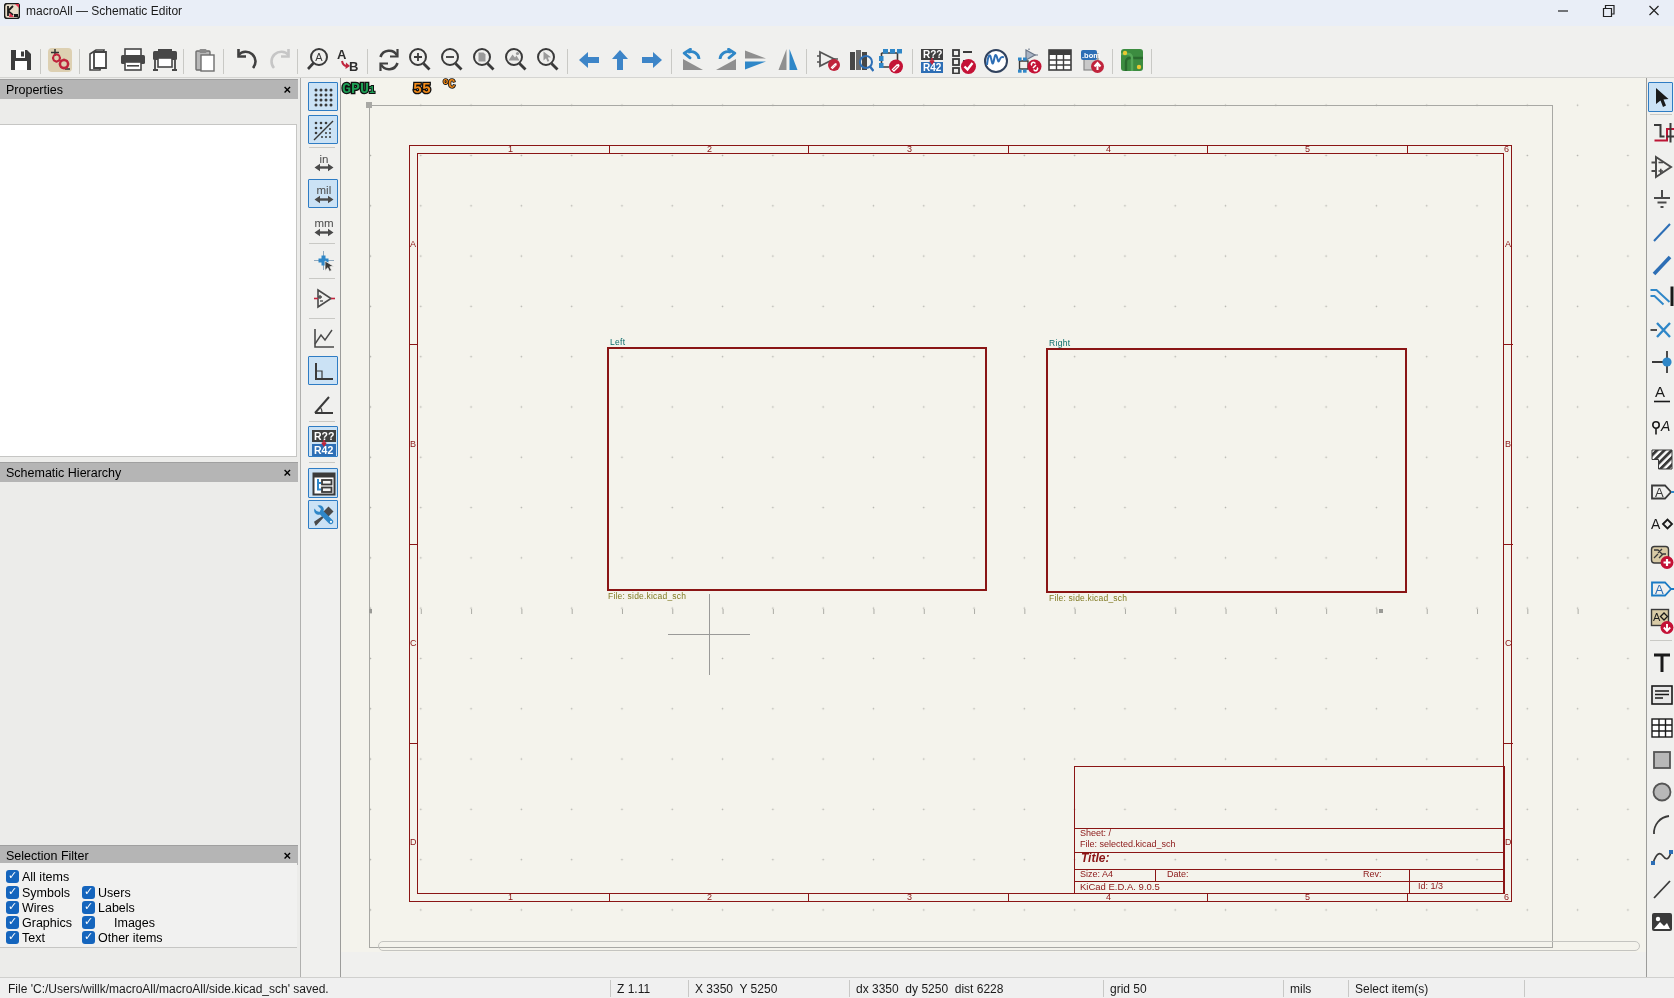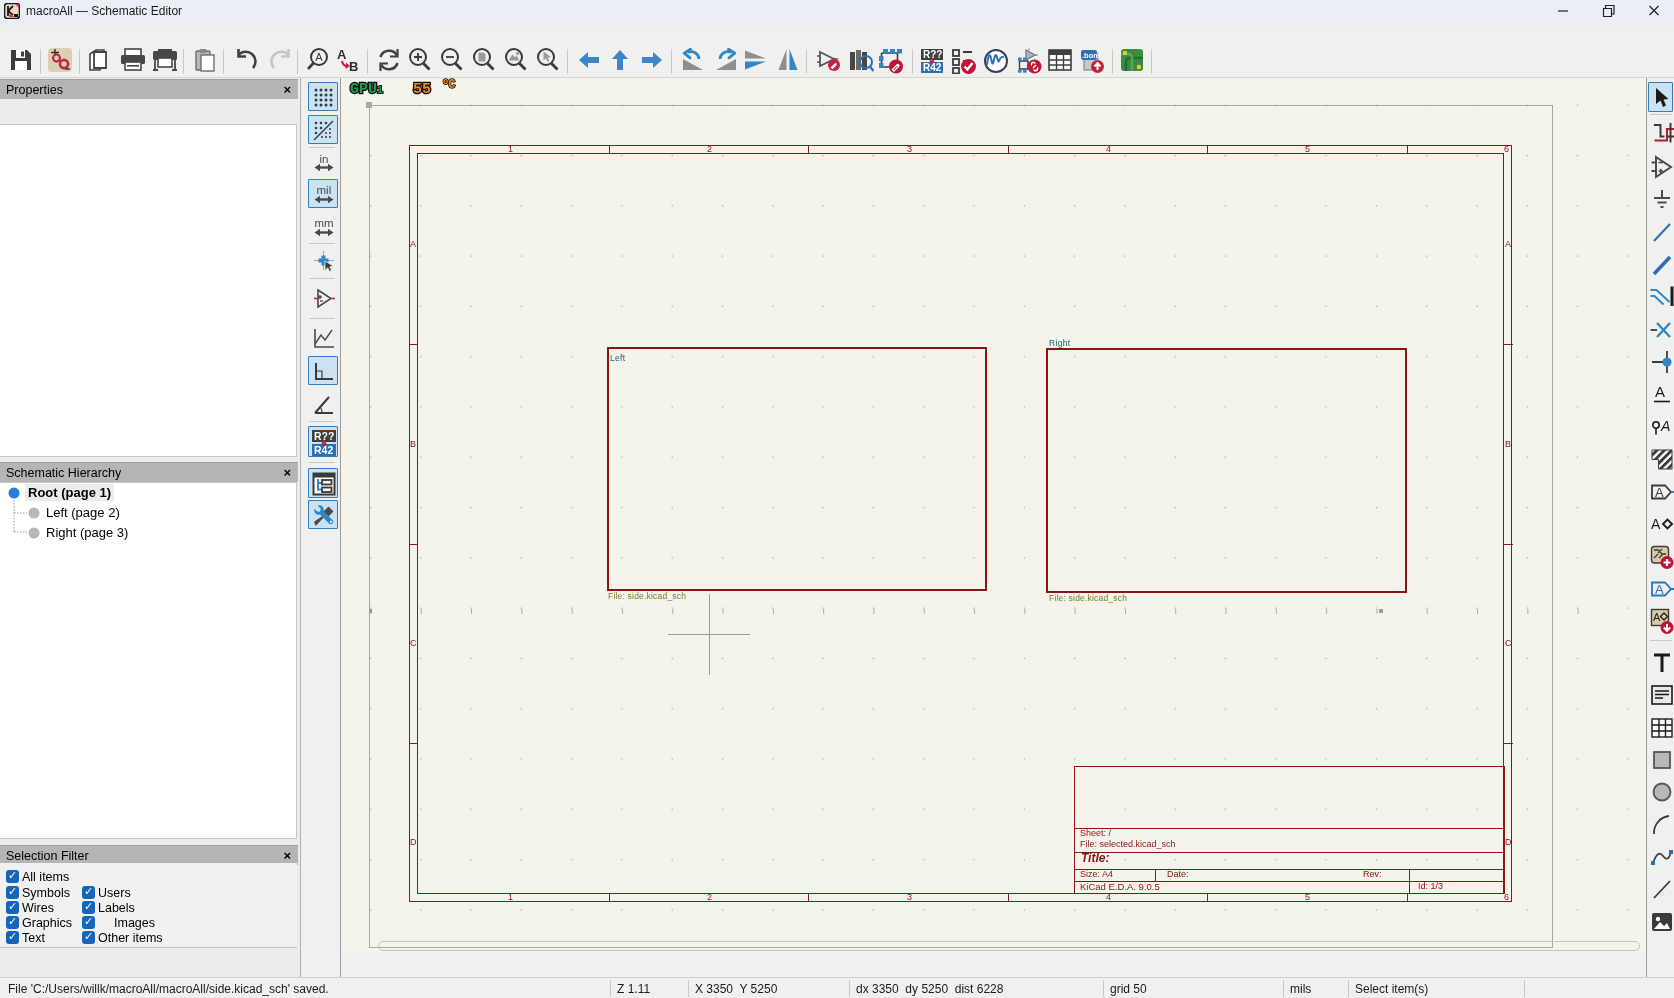--- a/index.html
+++ b/index.html
@@ -356,31 +356,20 @@
   <div id="panels">
     <div class="phead" style="top:1px;">
         <div class="pt">Properties</div>
         <div class="px">×</div>
       </div>
     <div class="pwhite" style="top:46px;height:333px;"></div>
     <div class="phead" style="top:384px;">
         <div class="pt">Schematic Hierarchy</div>
         <div class="px">×</div>
       </div>
-    <div class="pwhite" style="top:404px;height:357px;">
-      <svg style="position:absolute;left:0;top:0;" width="60" height="70" viewBox="0 0 60 70">
-        <path d="M14 17 V49 M14 30 H27 M14 49 H27" stroke="#9a9a9a" stroke-width="1" stroke-dasharray="1.5,1.5" fill="none"></path>
-        <circle cx="14" cy="10" r="5.5" fill="#2a7fd4"></circle>
-        <circle cx="34" cy="30" r="5.5" fill="#b8b8b8"></circle>
-        <circle cx="34" cy="50" r="5.5" fill="#b8b8b8"></circle>
-      </svg>
-      <div style="position:absolute;left:25px;top:1px;height:17px;background:#ececec;padding:0 3px;font-size:13px;font-weight:bold;color:#000;line-height:17px;">Root (page 1)</div>
-      <div style="position:absolute;left:46px;top:22px;font-size:13px;color:#000;">Left (page 2)</div>
-      <div style="position:absolute;left:46px;top:42px;font-size:13px;color:#000;">Right (page 3)</div>
-    </div>
     <div class="phead" style="top:767px;">
         <div class="pt">Selection Filter</div>
         <div class="px">×</div>
       </div>
     <div style="position:absolute;left:0;top:785px;width:297px;height:85px;background:#f1f1f0;border-bottom:1px solid #c6c6c4;"></div>
     <div class="cb" style="left:6px;top:792px;"></div>
       <div class="cblbl" style="left:22px;top:792px;">All items</div>
     <div class="cb" style="left:6px;top:808px;"></div>
       <div class="cblbl" style="left:22px;top:808px;">Symbols</div>
     <div class="cb" style="left:82px;top:808px;"></div>
@@ -526,21 +515,21 @@
           <path d="M2.5 4.5 Q1.5 7.5 3.5 9.5 Q5.5 11.5 8 10.5 L17 19.5 A 2.6 2.6 0 0 0 21 19 A 2.6 2.6 0 0 0 20.5 16 L11.5 7 Q12.5 4.5 10.5 2.5 Q8.5 0.5 5.5 1.5 L9 5 L7.5 8 L4.5 7 Z" fill="#2f87c8"></path>
           <circle cx="19" cy="17.8" r="1.1" fill="#fff"></circle>
         </svg>
       </div>
   </div>
   <div id="canvas">
     <div id="grid"></div>
     <div id="pageoutline"></div>
     <div style="position:absolute;left:25px;top:24px;width:6px;height:6px;background:#a8a8a4;"></div>
 
-    <div id="osd" style="position:absolute;left:1px;top:3px;font-family:'Liberation Mono',monospace;font-weight:bold;font-size:15px;letter-spacing:0px;padding-left:8px;">
+    <div id="osd" style="position:absolute;left:1px;top:3px;font-family:'Liberation Mono',monospace;font-weight:bold;font-size:15px;letter-spacing:0px;">
       <span style="color:#1d9e54;-webkit-text-stroke:2.6px #101010;paint-order:stroke;">GPU</span><span style="font-size:10px;color:#1d9e54;-webkit-text-stroke:2px #101010;paint-order:stroke;">1</span>
       <span style="position:absolute;left:71px;top:0;color:#f28a18;-webkit-text-stroke:2.6px #101010;paint-order:stroke;">55</span>
       <span style="position:absolute;left:100px;top:-3px;font-size:12px;letter-spacing:-1px;color:#f28a18;-webkit-text-stroke:1.6px #101010;paint-order:stroke;">ºC</span>
     </div>
 
     <div class="fr" style="left:68px;top:67px;width:1103px;height:757px;border-width:1.5px;"></div>
     <div class="fr" style="left:76px;top:75px;width:1087px;height:741px;"></div>
 
     <div class="frl" style="left:268px;top:67px;width:1px;height:9px;"></div>
     <div class="frl" style="left:467px;top:67px;width:1px;height:9px;"></div>
@@ -578,21 +567,21 @@
 
     <div class="frtxt" style="left:69px;top:162px;">A</div>
     <div class="frtxt" style="left:69px;top:362px;">B</div>
     <div class="frtxt" style="left:69px;top:561px;">C</div>
     <div class="frtxt" style="left:69px;top:760px;">D</div>
     <div class="frtxt" style="left:1164px;top:162px;">A</div>
     <div class="frtxt" style="left:1164px;top:362px;">B</div>
     <div class="frtxt" style="left:1164px;top:561px;">C</div>
     <div class="frtxt" style="left:1164px;top:760px;">D</div>
 
-    <div class="sheetname" style="left:269px;top:259px;margin-top:16px;">Left</div>
+    <div class="sheetname" style="left:269px;top:259px;">Left</div>
     <div class="sheet" style="left:266px;top:269px;width:380px;height:244px;"></div>
     <div class="sheetfile" style="left:267px;top:513px;">File: side.kicad_sch</div>
     <div class="sheetname" style="left:708px;top:260px;">Right</div>
     <div class="sheet" style="left:705px;top:270px;width:361px;height:245px;"></div>
     <div class="sheetfile" style="left:708px;top:515px;">File: side.kicad_sch</div>
 
     <div style="position:absolute;left:733px;top:688px;width:431px;height:128px;border:1px solid #8a1515;"></div>
     <div class="frl" style="left:733px;top:750px;width:431px;height:1px;"></div>
     <div class="frl" style="left:733px;top:774px;width:431px;height:1px;"></div>
     <div class="frl" style="left:733px;top:791px;width:431px;height:1px;"></div>

